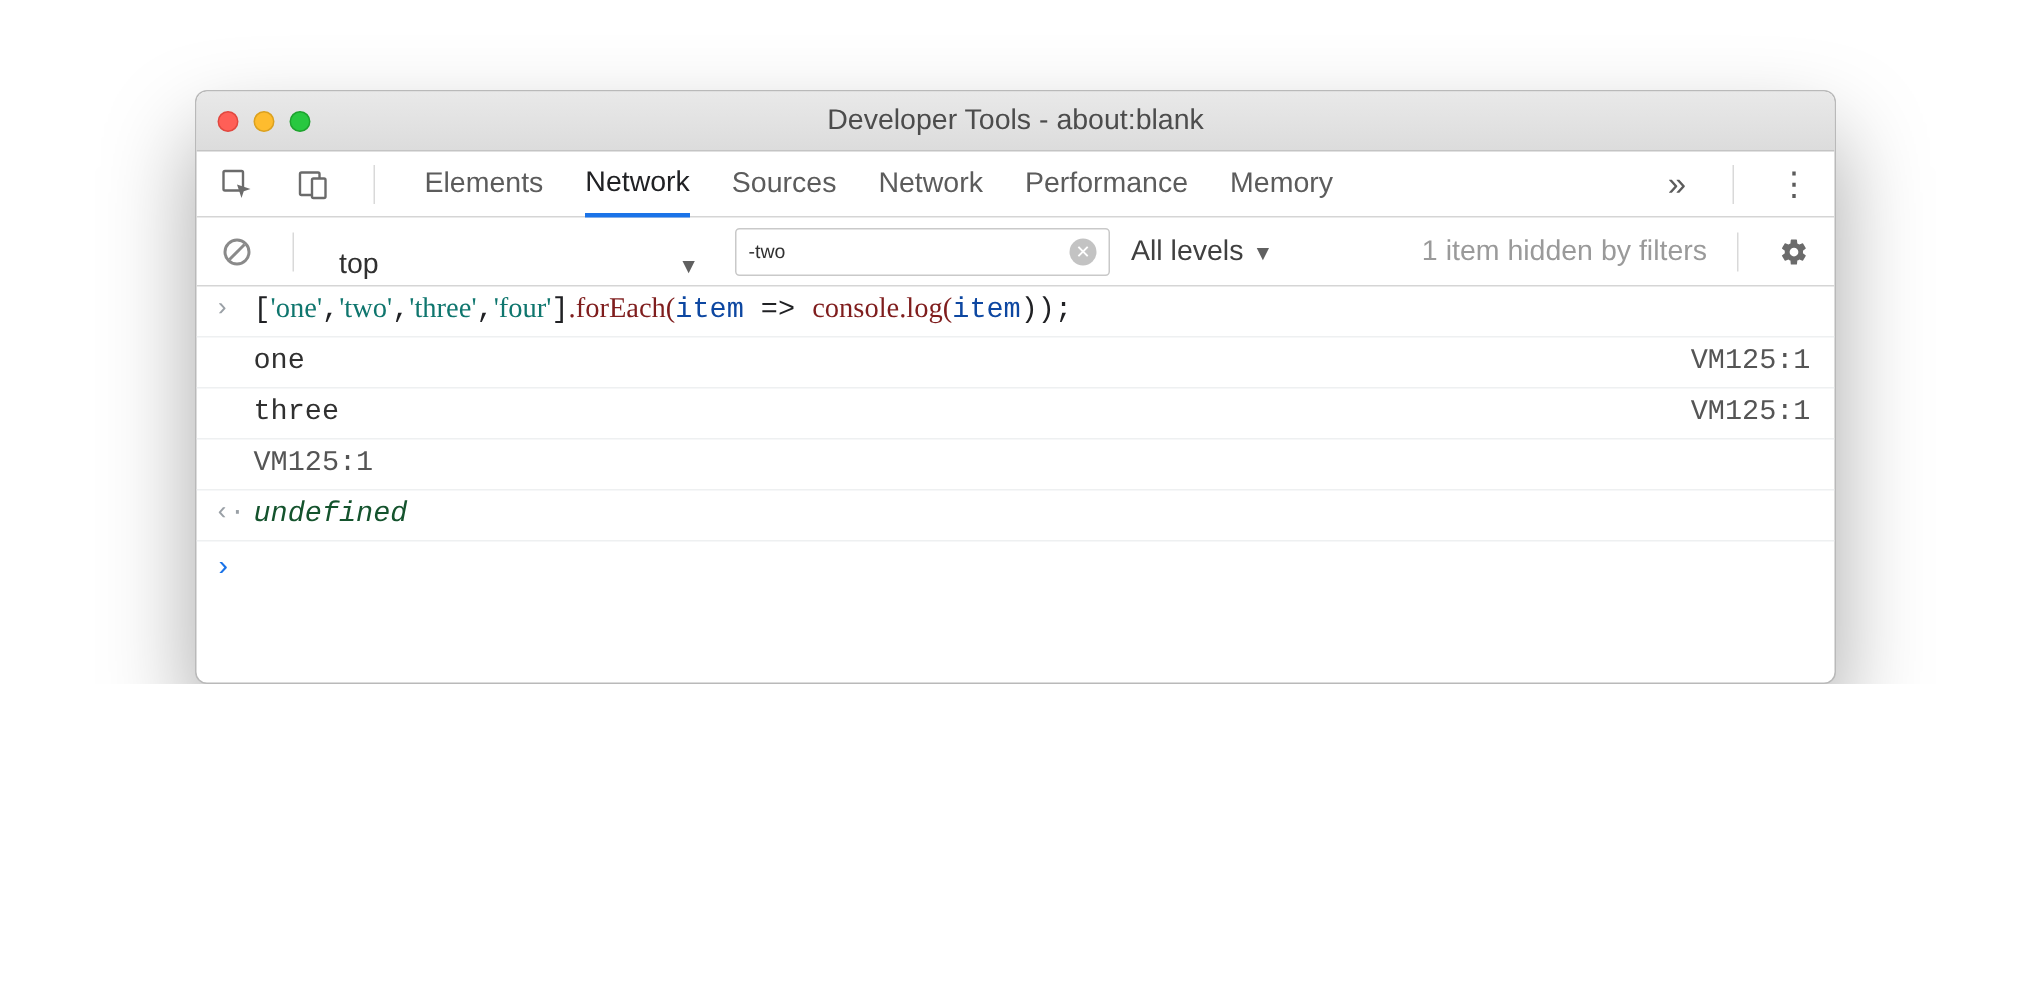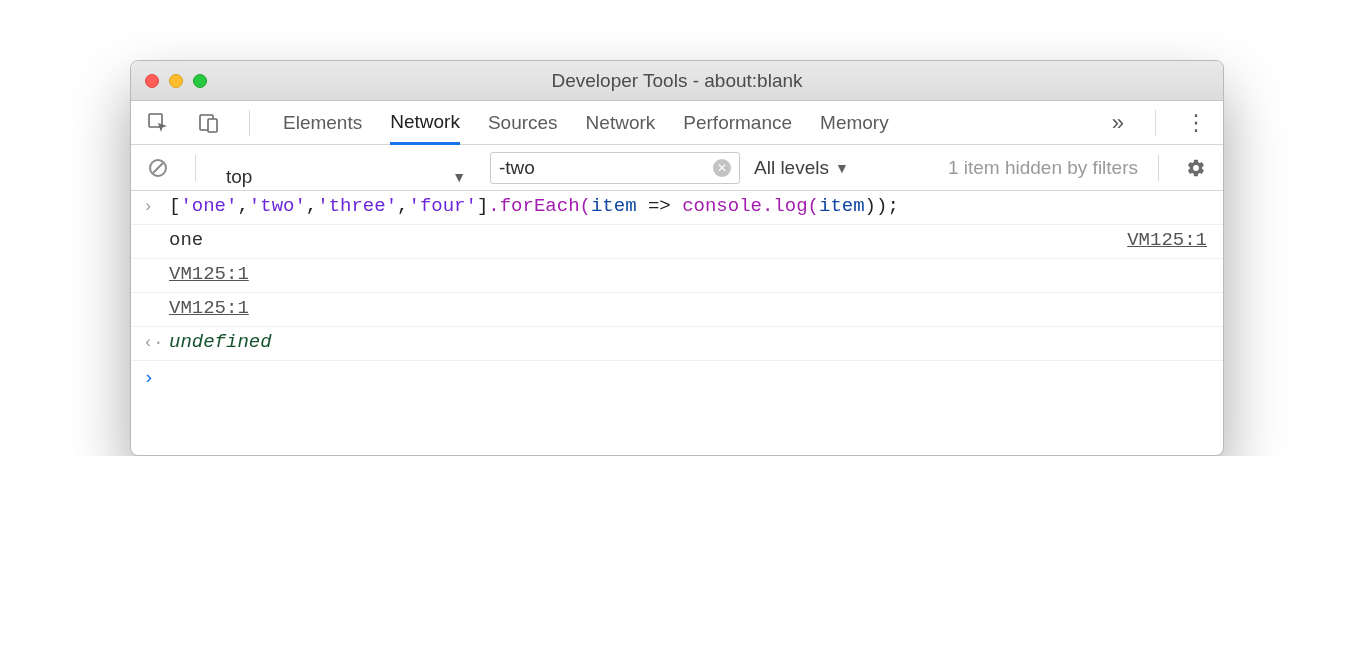--- a/index.html
+++ b/index.html
@@ -70,21 +70,21 @@
     width:260px;height:32px;
     padding:0 10px;color:#303030;cursor:pointer;margin-top:19px;
   }
   .context-select .arrow{color:#606060;font-size:14px;}
   .filter-input-wrap{
     display:flex;align-items:center;width:250px;height:32px;
     border:1px solid #c9c9c9;background:#fff;border-radius:3px;
     padding:0 8px;gap:8px;
   }
   .filter-input-wrap input{
-    border:none;outline:none;font-size:19px;width:100%;background:transparent;color:#303030;
+    border:none;outline:none;font-size:13px;width:100%;background:transparent;color:#303030;
     font-family:inherit;
   }
   .clear-x{
     width:18px;height:18px;border-radius:50%;background:#c3c3c3;color:#fff;
     display:flex;align-items:center;justify-content:center;font-size:12px;line-height:1;cursor:pointer;
     flex-shrink:0;
   }
   .levels{display:flex;align-items:center;gap:6px;cursor:pointer;}
   .levels .arrow{color:#606060;font-size:14px;}
   .hidden-msg{color:#9a9a9a;}
@@ -100,27 +100,27 @@
     border-bottom:1px solid #eef0f1;
     min-height:34px;
   }
   .row.input-row{border-bottom-color:#eef0f1;}
   .gutter{
     width:26px;flex-shrink:0;color:#9aa0a6;text-align:left;
     font-size:17px;padding-top:2px;
   }
   .gutter.blue{color:#1a73e8;font-size:19px;}
   .content{flex:1;white-space:pre;}
-  .src-link{color:#555;cursor:pointer;text-decoration:underline;}
+  .src-link{color:#555;cursor:pointer;}
   .undef{color:#14532d;font-style:italic;}
 
   
-  .tok-str{color:#6d28d9;}
+  .tok-str{color:#0f766e;font-family:Liberation Serif, serif;}
   .tok-punc{color:#202124;}
-  .tok-ident{color:#a21caf;}
+  .tok-ident{color:#7f1d1d;font-family:Liberation Serif, serif;}
   .tok-arg{color:#0d47a1;text-align:center;}
 
 </style>
 </head>
 <body>
 
 <div class="window">
 
   <div class="titlebar">
     <div class="traffic-lights">
@@ -196,20 +196,21 @@
       <div class="content"><span class="tok-punc">[</span><span class="tok-str">'one'</span><span class="tok-punc">,</span><span class="tok-str">'two'</span><span class="tok-punc">,</span><span class="tok-str">'three'</span><span class="tok-punc">,</span><span class="tok-str">'four'</span><span class="tok-punc">]</span><span class="tok-ident">.forEach(</span><span class="tok-arg">item</span><span class="tok-punc"> =&gt; </span><span class="tok-ident">console.log(</span><span class="tok-arg">item</span><span class="tok-punc">));</span></div>
     </div>
 
     <div class="row">
       <div class="gutter"></div>
       <div class="content">one</div>
       <div class="src-link">VM125:1</div>
     </div>
     <div class="row">
       <div class="gutter"></div>
+      <div class="content">three</div>
       <div class="src-link">VM125:1</div>
     </div>
     <div class="row">
       <div class="gutter"></div>
       <div class="src-link">VM125:1</div>
     </div>
 
     <div class="row">
       <div class="gutter">‹·</div>
       <div class="content undef">undefined</div>

